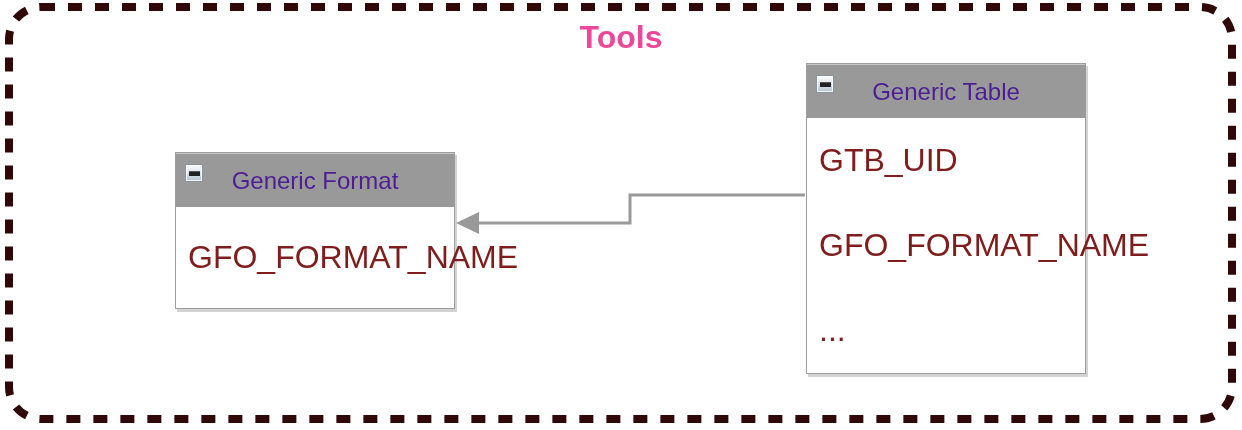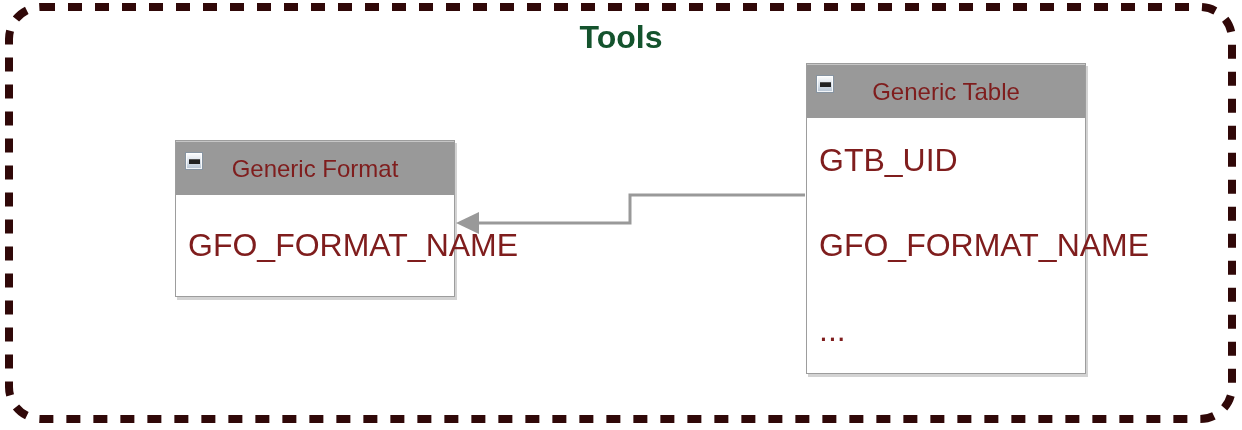--- a/index.html
+++ b/index.html
@@ -22,21 +22,21 @@
     height: 430px;
     pointer-events: none;
   }
   .frame-title {
     position: absolute;
     left: 0; right: 0;
     top: 19px;
     text-align: center;
     font-size: 32px;
     font-weight: bold;
-    color: #14532d;
+    color: #ec4899;
     letter-spacing: 0px;
   }
   .entity {
     position: absolute;
     background: #ffffff;
     border: 1px solid #9d9d9d;
     box-shadow: 2px 3px 0 rgba(130,130,130,0.35);
     box-sizing: border-box;
     display: flex;
     flex-direction: column;
@@ -49,21 +49,21 @@
     border-top: 1px solid #c6c6c6;
     box-sizing: border-box;
   }
   .entity-title {
     position: absolute;
     left: 0; right: 0;
     top: 50%;
     transform: translateY(-50%);
     text-align: center;
     font-size: 24px;
-    color: #7f1d1d;
+    color: #4c1d95;
   }
   .collapse-btn {
     position: absolute;
     left: 9px;
     top: 10px;
     width: 18px;
     height: 18px;
     box-sizing: border-box;
     background: linear-gradient(180deg, #fdfdfd 0%, #dfe6ee 45%, #b6c4d3 100%);
     border: 1px solid #8794a1;
@@ -87,21 +87,21 @@
   }
   .entity-row {
     flex: 1 1 0;
     display: flex;
     align-items: center;
     padding-left: 12px;
     font-size: 32px;
     color: #7f1d1d;
     white-space: nowrap;
   }
-  .entity-format { left: 175px; top: 140px; width: 280px; height: 157px; }
+  .entity-format { left: 175px; top: 152px; width: 280px; height: 157px; }
   .entity-table  { left: 806px; top: 63px;  width: 280px; height: 311px; }
 </style>
 </head>
 <body>
 
 <div class="canvas">
 
   <svg class="overlay" viewBox="0 0 1242 430" xmlns="http://www.w3.org/2000/svg">
 
     <rect x="9" y="7" width="1223" height="412" rx="32" ry="32" fill="none" stroke="#300808" stroke-width="8" stroke-dasharray="14 13"></rect>

